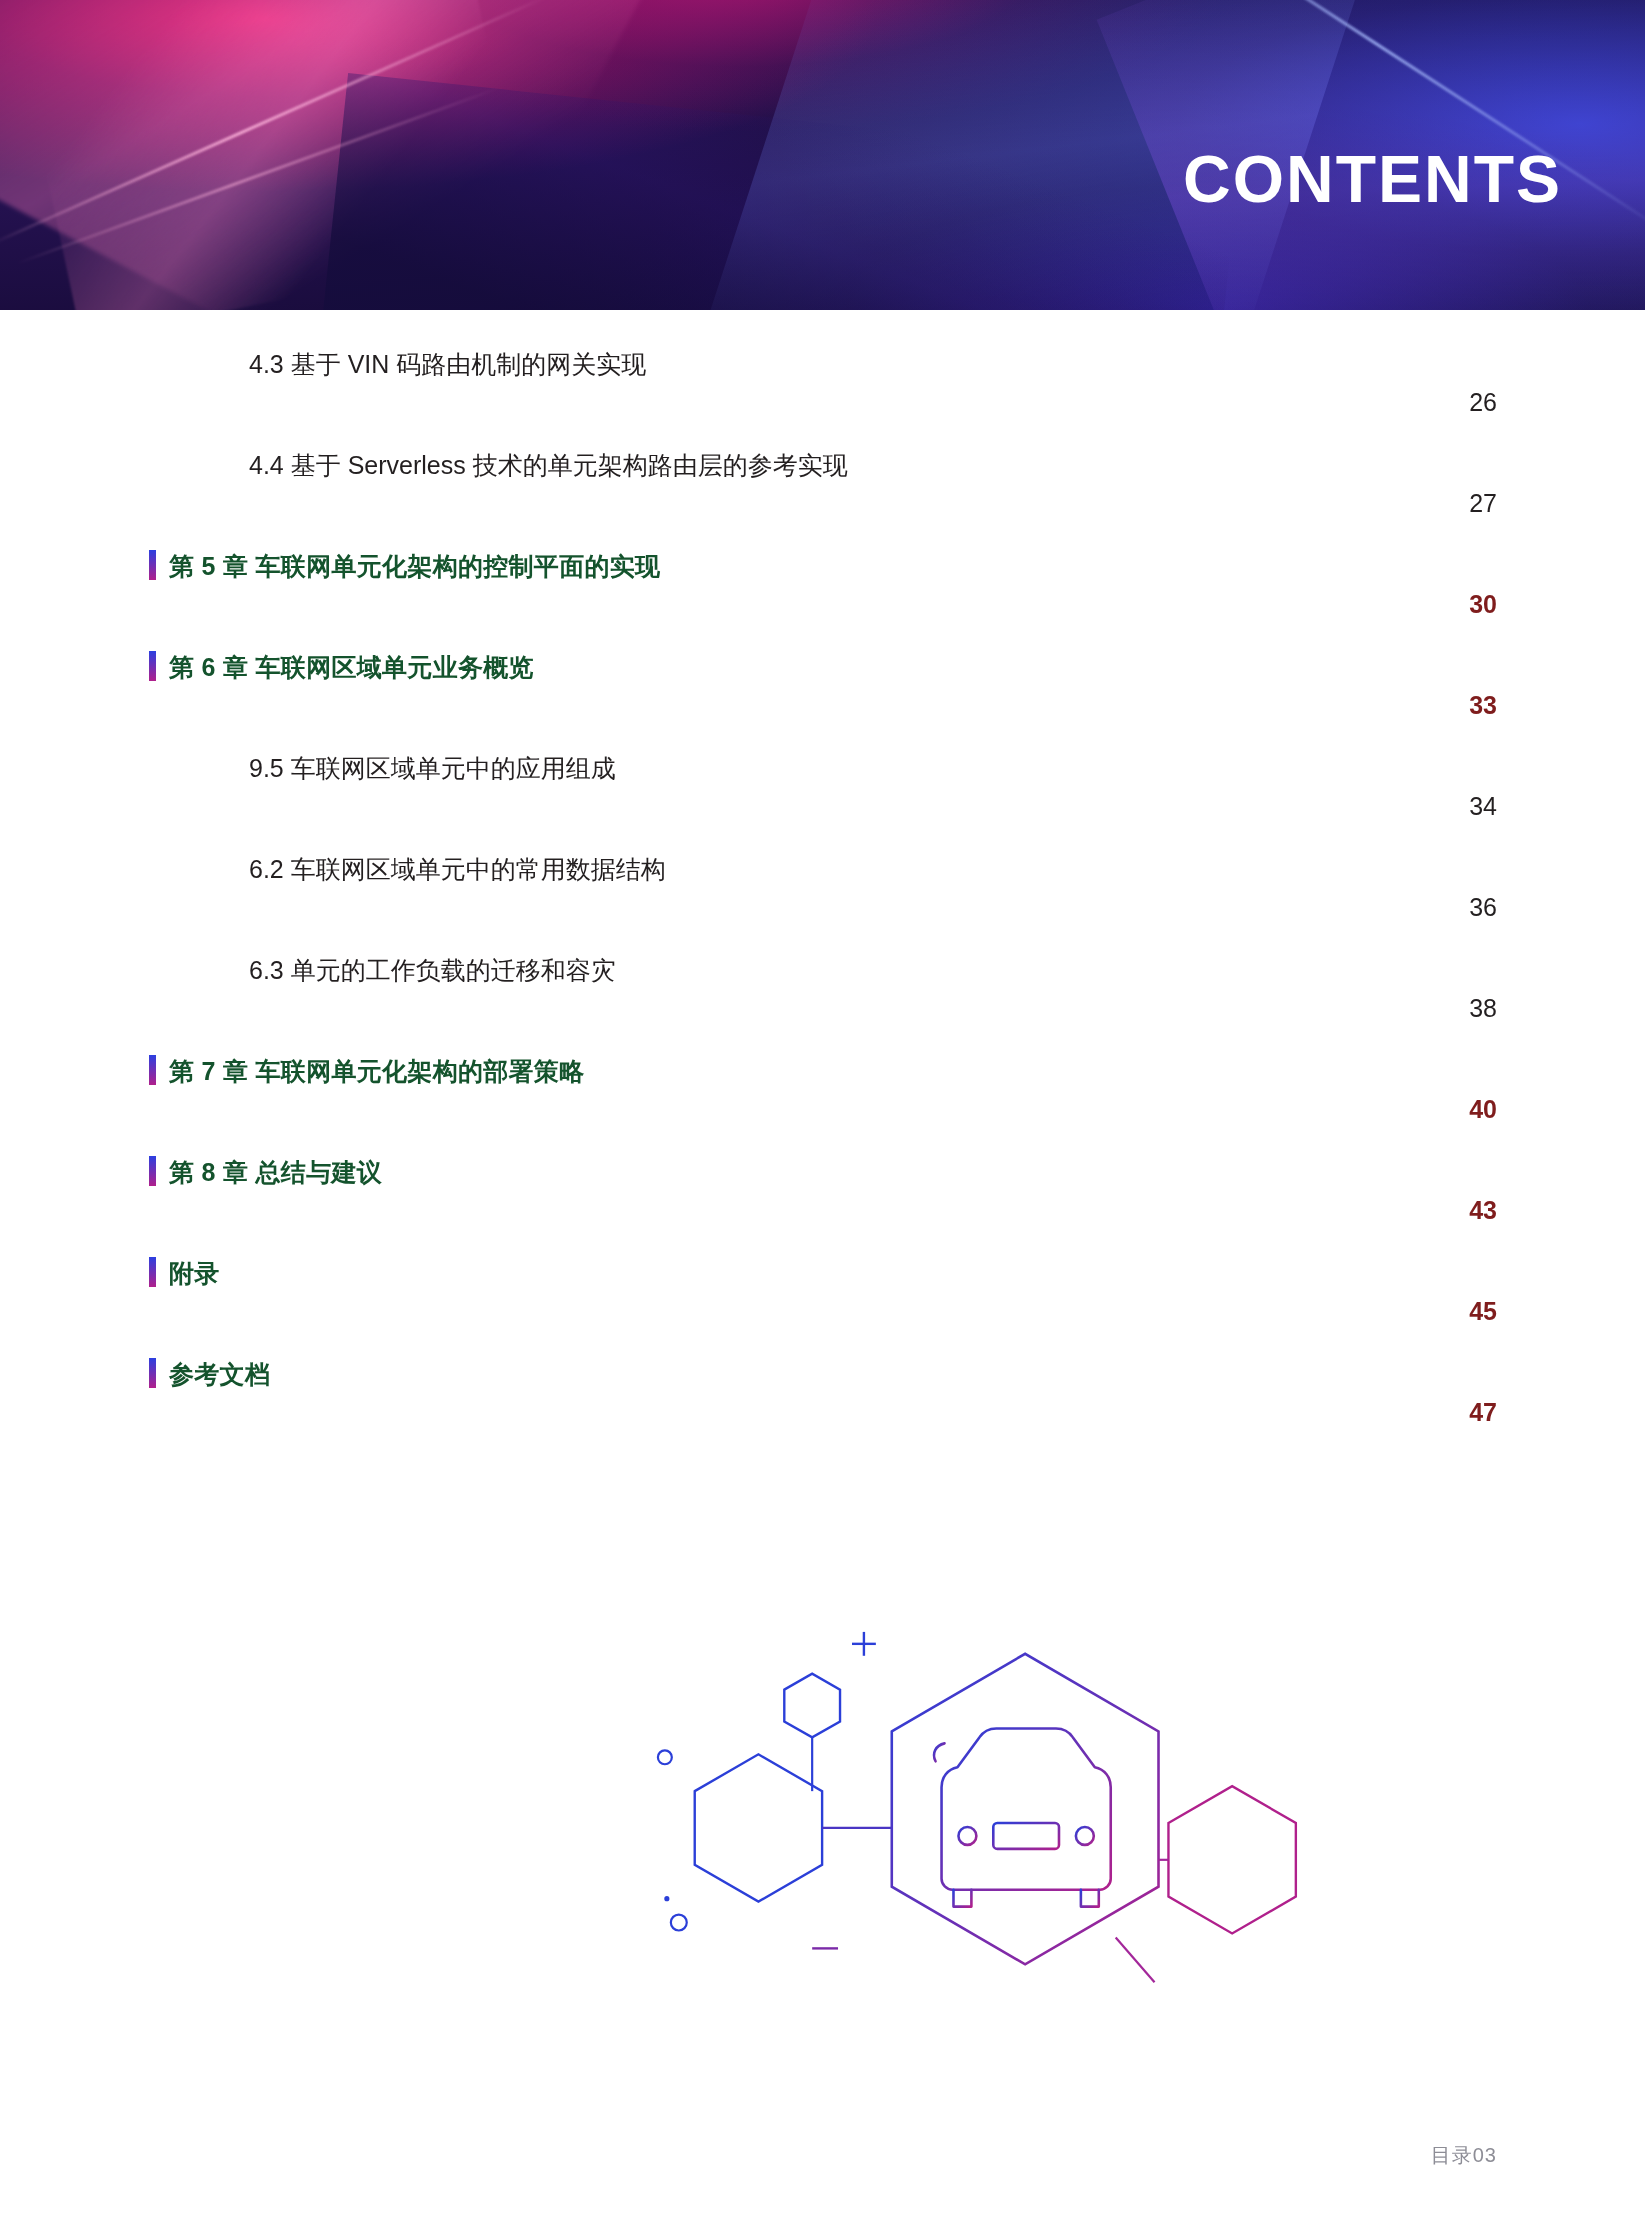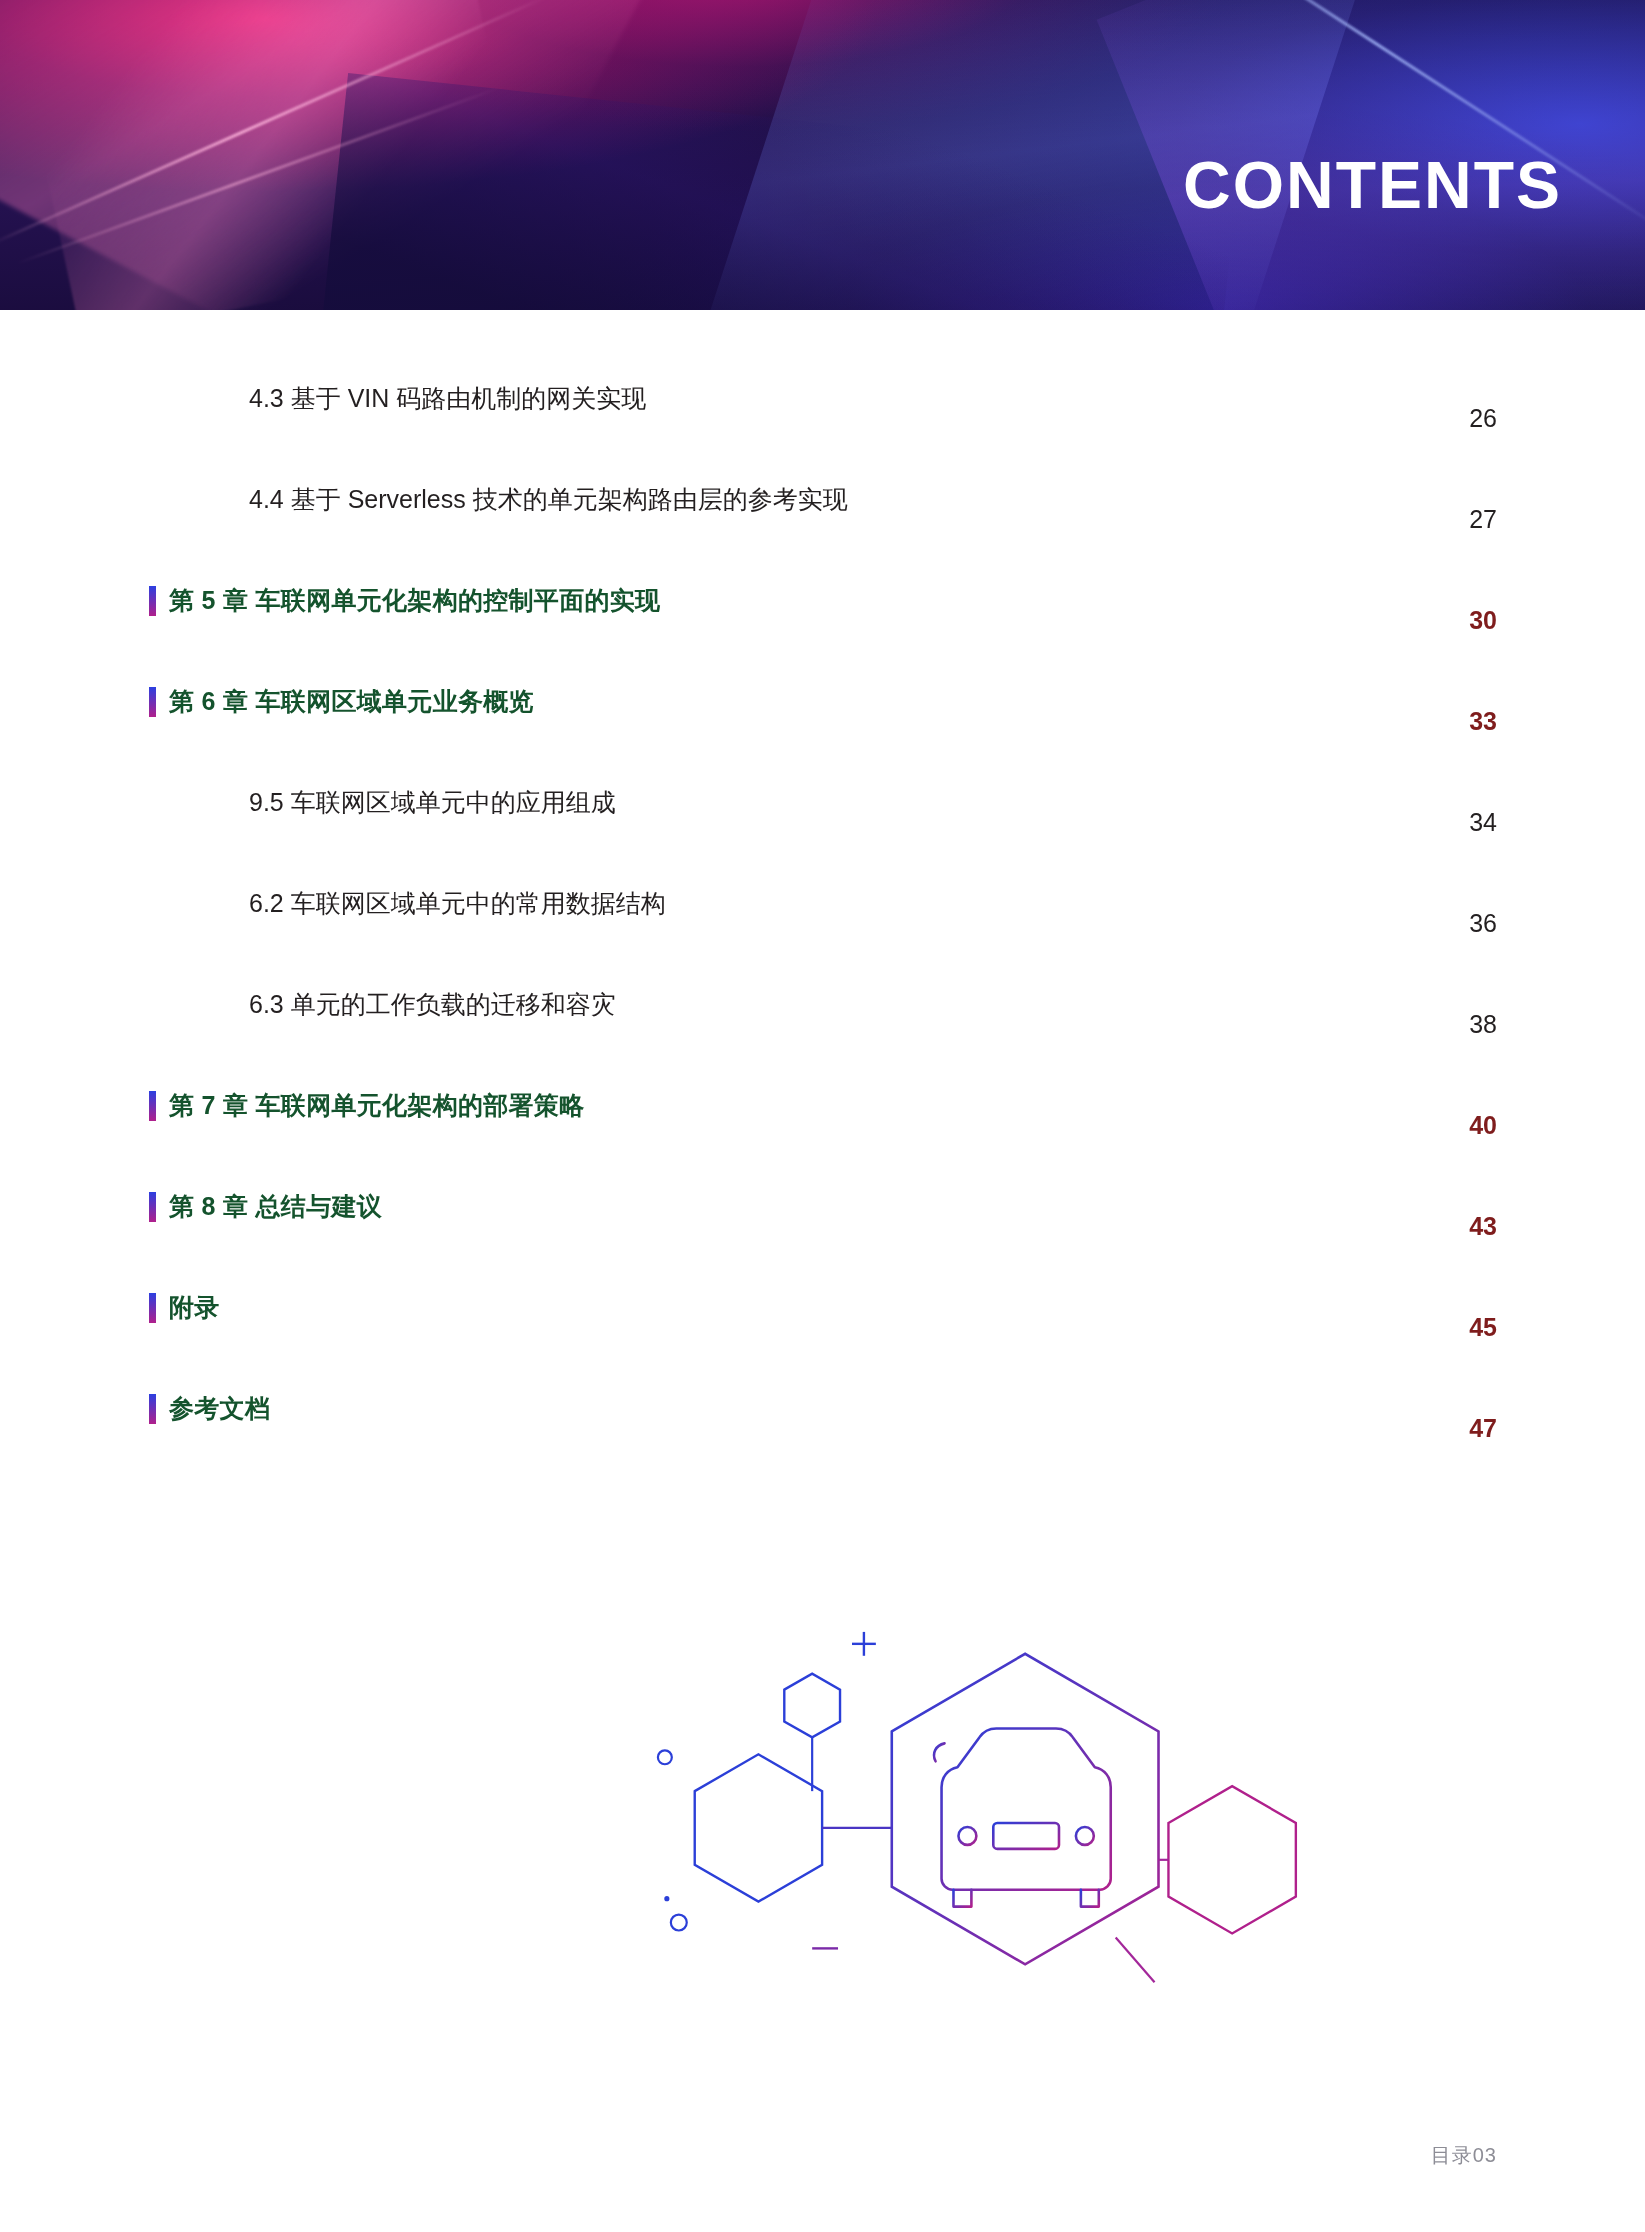--- a/index.html
+++ b/index.html
@@ -90,39 +90,38 @@
     background: linear-gradient(90deg, rgba(255,255,255,0) 0%, rgba(255, 180, 220, 0.85) 45%, rgba(255,255,255,0) 100%);
     filter: blur(1px);
   }
   .streakA { left: -40px; top: 119px; width: 617px; transform: rotate(-24deg); }
   .streakB { left: 0px; top: 174px; width: 517px; transform: rotate(-20deg); opacity: .6; }
   .streakC { left: 1085px; top: 60px; width: 637px; transform: rotate(33deg); background: linear-gradient(90deg, rgba(255,255,255,0) 0%, rgba(170, 190, 255, 0.8) 45%, rgba(255,255,255,0) 100%); }
 
   .contents-title {
     position: absolute;
     right: 84px;
-    top: 152px;
+    top: 146px;
     font-size: 66px;
     letter-spacing: 2px;
     font-weight: bold;
     color: #ffffff;
     line-height: 1;
     white-space: nowrap;
   }
 
   
   .toc {
     position: absolute;
     left: 0;
     top: 348px;
     width: 1646px;
   }
   .toc-row {
     display: flex;
-    align-items: center;
     height: 101px;
     padding: 0 149px 0 149px;
     box-sizing: border-box;
   }
   .bar {
     width: 7px;
     height: 30px;
     background: linear-gradient(180deg, #2c3fe0 0%, #b0208c 100%);
     margin-right: 13px;
     flex: 0 0 auto;

